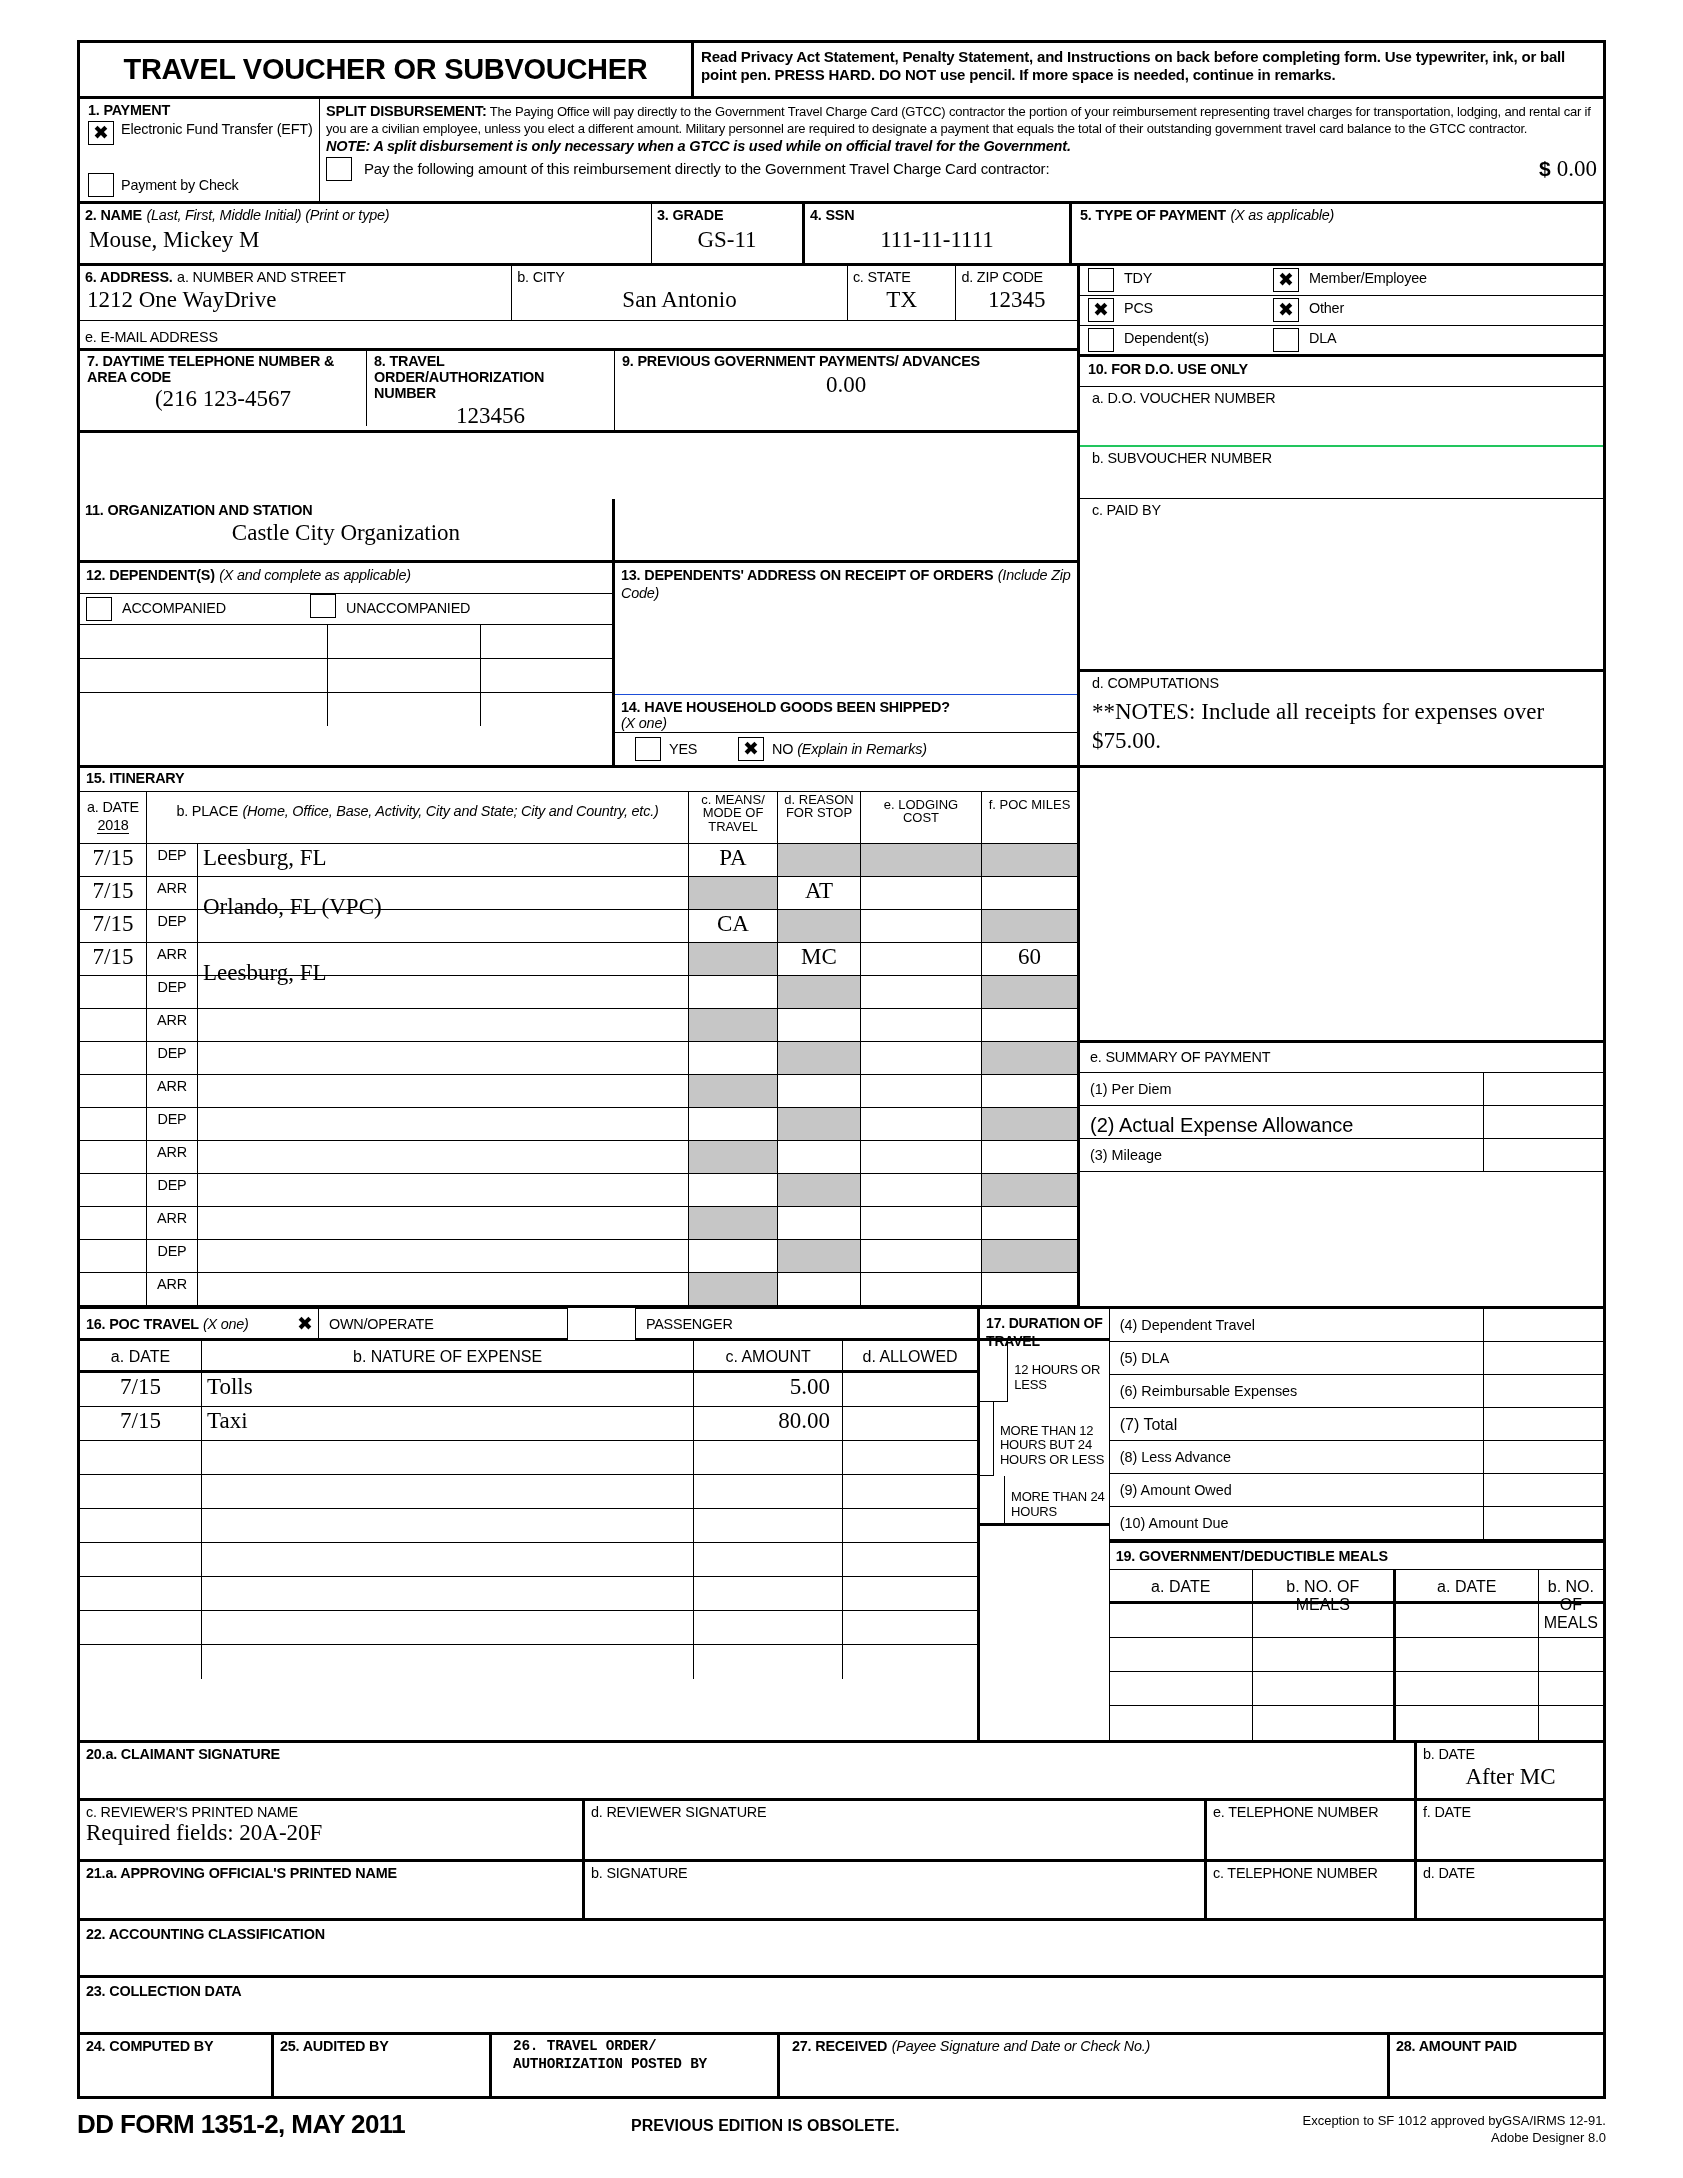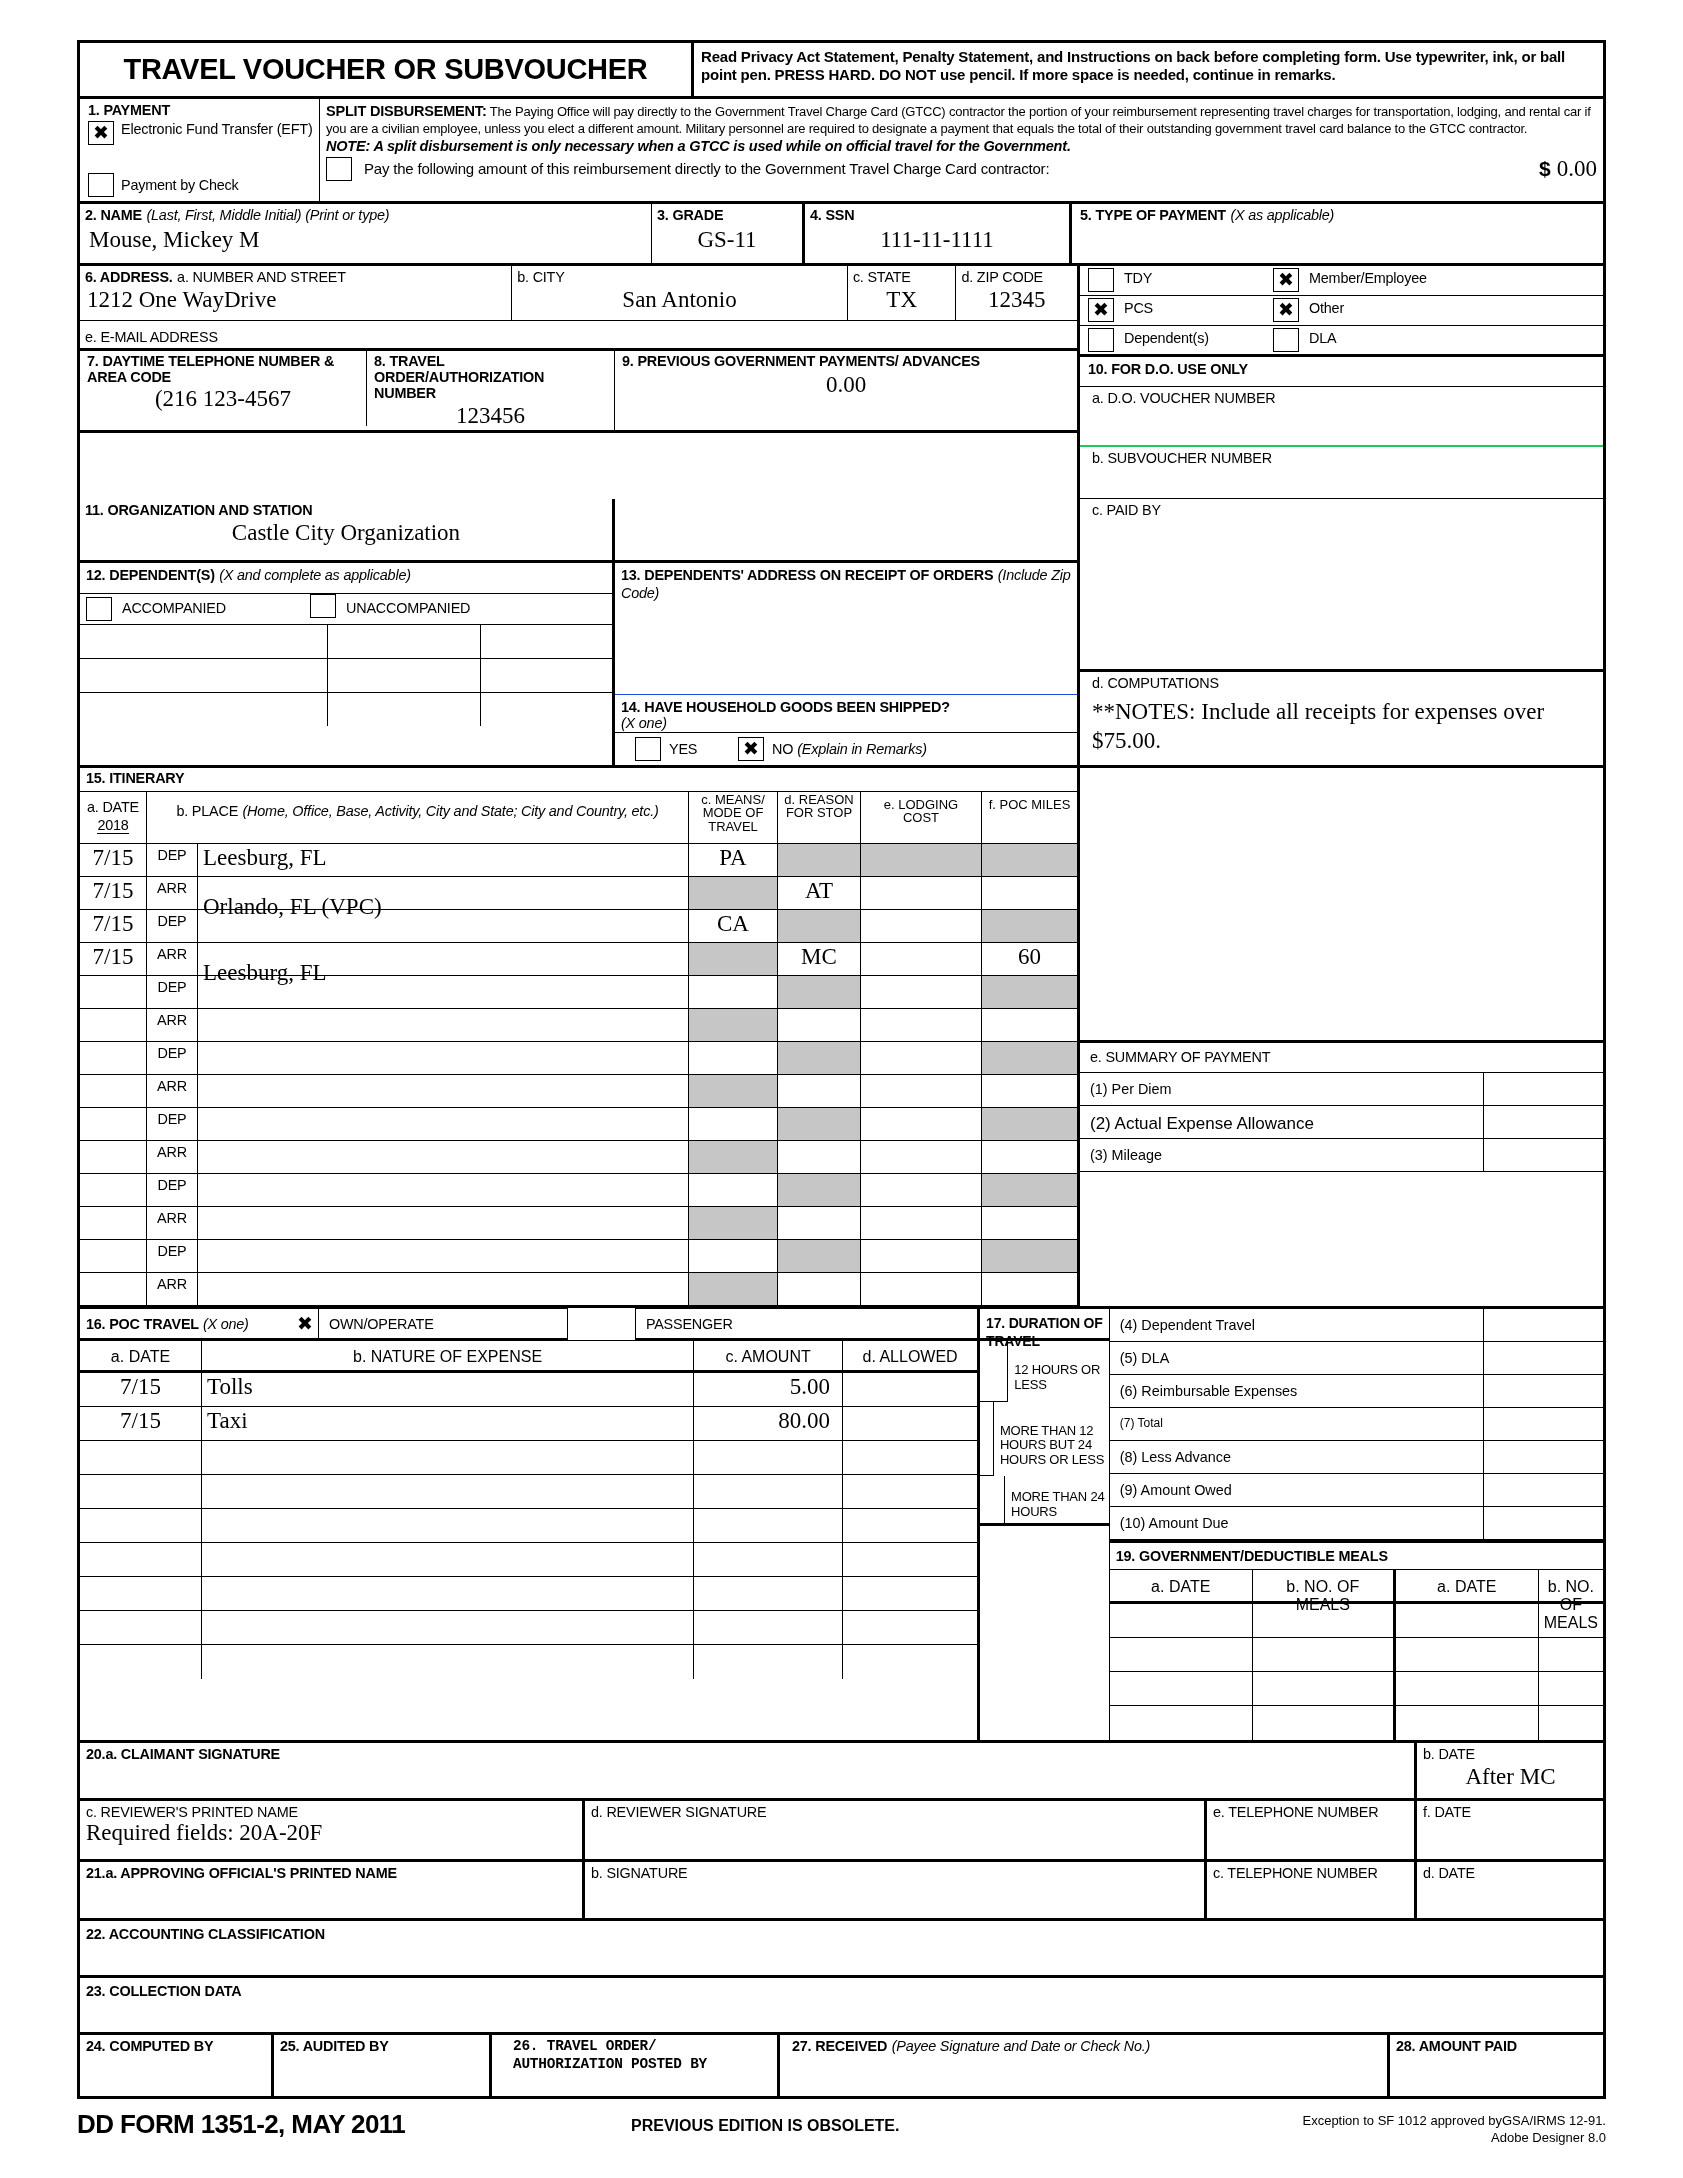--- a/index.html
+++ b/index.html
@@ -439,21 +439,21 @@
         <div style="height:272px;"></div>
         <div style="height:33px;border-top:3px solid #000;border-bottom:1px solid #000;padding:5px 0 0 10px;">
           <span class="lbl-n">e.  SUMMARY OF PAYMENT</span>
         </div>
         <div id="summary-rows">
             <div style="display: flex; height: 33px; border-bottom: 1px solid rgb(0, 0, 0);">
               <div style="flex:1;border-right:1px solid #000;padding:8px 0 0 10px;font-size:14.4px;">(1)  Per Diem</div>
               <div style="width:119px;padding:8px 6px 0 0;text-align:right;font-family:'Liberation Serif',serif;font-size:20px;"></div>
             </div>
             <div style="display: flex; height: 33px; border-bottom: 1px solid rgb(0, 0, 0);">
-              <div style="flex:1;border-right:1px solid #000;padding:8px 0 0 10px;font-size:17px;">(2)  Actual Expense Allowance</div>
+              <div style="flex:1;border-right:1px solid #000;padding:8px 0 0 10px;font-size:20px;">(2)  Actual Expense Allowance</div>
               <div style="width:119px;padding:8px 6px 0 0;text-align:right;font-family:'Liberation Serif',serif;font-size:20px;"></div>
             </div>
             <div style="display: flex; height: 33px; border-bottom: 1px solid rgb(0, 0, 0);">
               <div style="flex:1;border-right:1px solid #000;padding:8px 0 0 10px;font-size:14.4px;">(3)  Mileage</div>
               <div style="width:119px;padding:8px 6px 0 0;text-align:right;font-family:'Liberation Serif',serif;font-size:20px;"></div>
             </div>
           </div>
       </div>
     </div>
 
@@ -558,21 +558,21 @@
             </div>
             <div style="display: flex; height: 33px; border-bottom: 1px solid rgb(0, 0, 0);">
               <div style="flex:1;border-right:1px solid #000;padding:8px 0 0 10px;font-size:14.4px;">(5)  DLA</div>
               <div style="width:119px;padding:8px 6px 0 0;text-align:right;font-family:'Liberation Serif',serif;font-size:20px;"></div>
             </div>
             <div style="display: flex; height: 33px; border-bottom: 1px solid rgb(0, 0, 0);">
               <div style="flex:1;border-right:1px solid #000;padding:8px 0 0 10px;font-size:14.4px;">(6)  Reimbursable Expenses</div>
               <div style="width:119px;padding:8px 6px 0 0;text-align:right;font-family:'Liberation Serif',serif;font-size:20px;"></div>
             </div>
             <div style="display: flex; height: 33px; border-bottom: 1px solid rgb(0, 0, 0);">
-              <div style="flex:1;border-right:1px solid #000;padding:8px 0 0 10px;font-size:12px;">(7)  Total</div>
+              <div style="flex:1;border-right:1px solid #000;padding:8px 0 0 10px;font-size:16px;">(7)  Total</div>
               <div style="width:119px;padding:8px 6px 0 0;text-align:right;font-family:'Liberation Serif',serif;font-size:20px;"></div>
             </div>
             <div style="display: flex; height: 33px; border-bottom: 1px solid rgb(0, 0, 0);">
               <div style="flex:1;border-right:1px solid #000;padding:8px 0 0 10px;font-size:14.4px;">(8)  Less Advance</div>
               <div style="width:119px;padding:8px 6px 0 0;text-align:right;font-family:'Liberation Serif',serif;font-size:20px;"></div>
             </div>
             <div style="display: flex; height: 33px; border-bottom: 1px solid rgb(0, 0, 0);">
               <div style="flex:1;border-right:1px solid #000;padding:8px 0 0 10px;font-size:14.4px;">(9)  Amount Owed</div>
               <div style="width:119px;padding:8px 6px 0 0;text-align:right;font-family:'Liberation Serif',serif;font-size:20px;"></div>
             </div>

